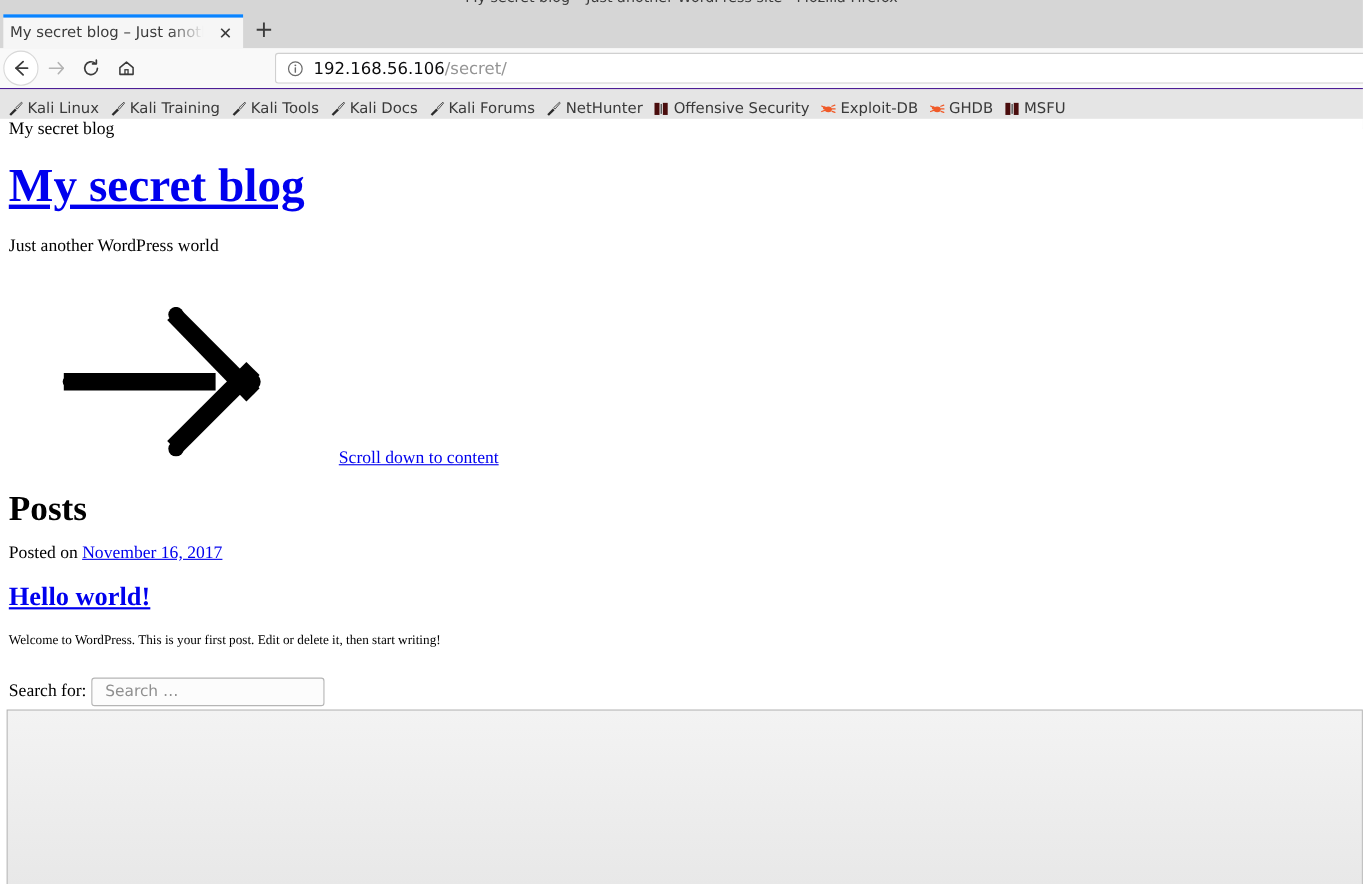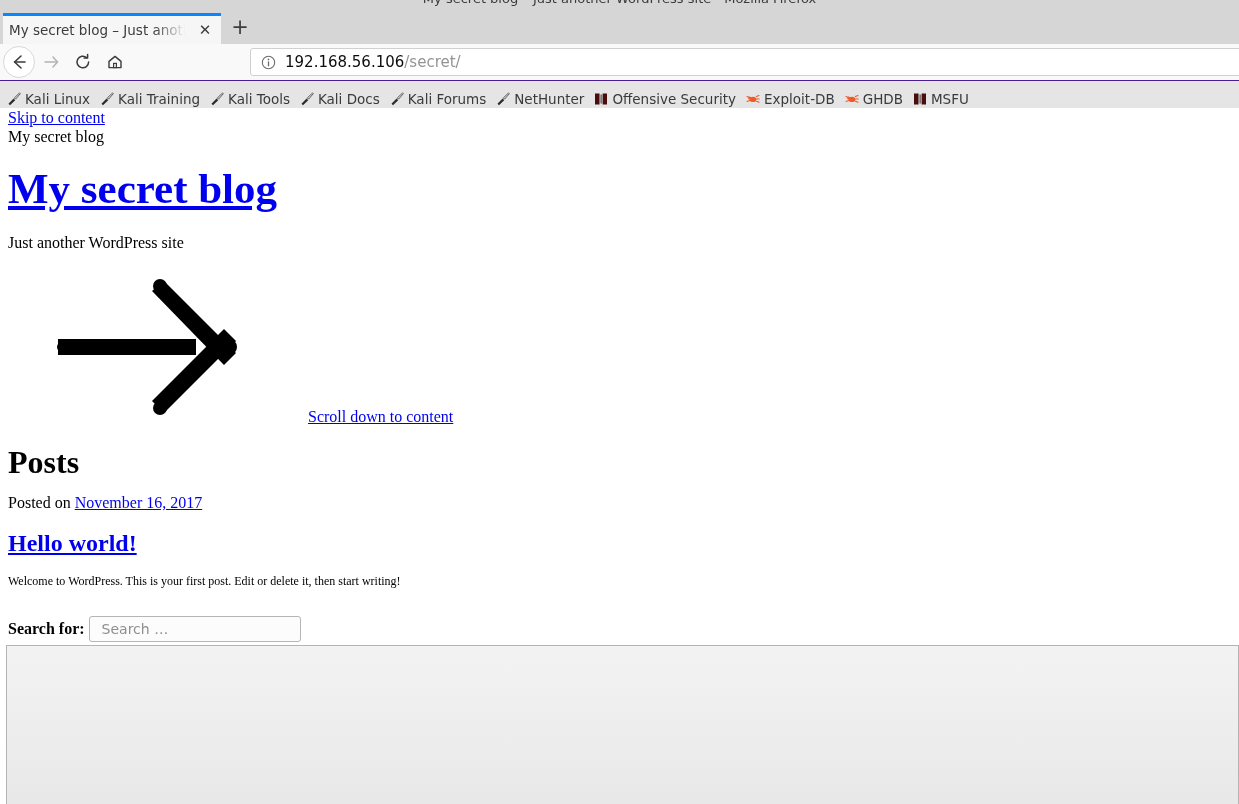--- a/index.html
+++ b/index.html
@@ -251,21 +251,20 @@
     position: absolute;
     left: 8px;
     top: 508px;
     display: flex;
     align-items: center;
   }
   #search-label {
     font-size: 16px;
     font-family: "Liberation Serif", serif;
     color: #000;
-    font-weight: bold;
   }
   #search-input {
     margin-left: 4px;
     width: 212px;
     height: 26px;
     box-sizing: border-box;
     border: 1px solid #b5b5b5;
     border-radius: 3px;
     background: #fcfcfc;
     font-family: "DejaVu Sans", sans-serif;
@@ -456,29 +455,28 @@
         </svg>
       </span>
       <span class="bm-label">MSFU</span>
     </div>
 
   </div>
 </div>
 
 <div id="page">
 
-  <a id="skip-link" href="#">Skip to content</a>
 
   <div id="site-title-plain">My secret blog</div>
 
   <h1 id="site-title-heading">
     <a href="#">My secret blog</a>
   </h1>
 
-  <div id="site-description">Just another WordPress site</div>
+  <div id="site-description">Just another WordPress world</div>
 
   <svg id="arrow-icon" viewBox="0 0 200 136">
     <path d="M2 60 L140 60 L140 76 L2 76 Z" fill="#000000"></path>
     <path d="M96 2 L108 -8 L180 64 L168 76 Z" fill="#000000" transform="translate(0,10)"></path>
     <path d="M168 60 L180 72 L108 144 L96 132 Z" fill="#000000" transform="translate(0,-10)"></path>
     <circle cx="104" cy="7" r="7" fill="#000000"></circle>
     <circle cx="104" cy="129" r="7" fill="#000000"></circle>
     <circle cx="173" cy="68" r="8" fill="#000000"></circle>
     <circle cx="6" cy="68" r="5" fill="#000000"></circle>
   </svg>

